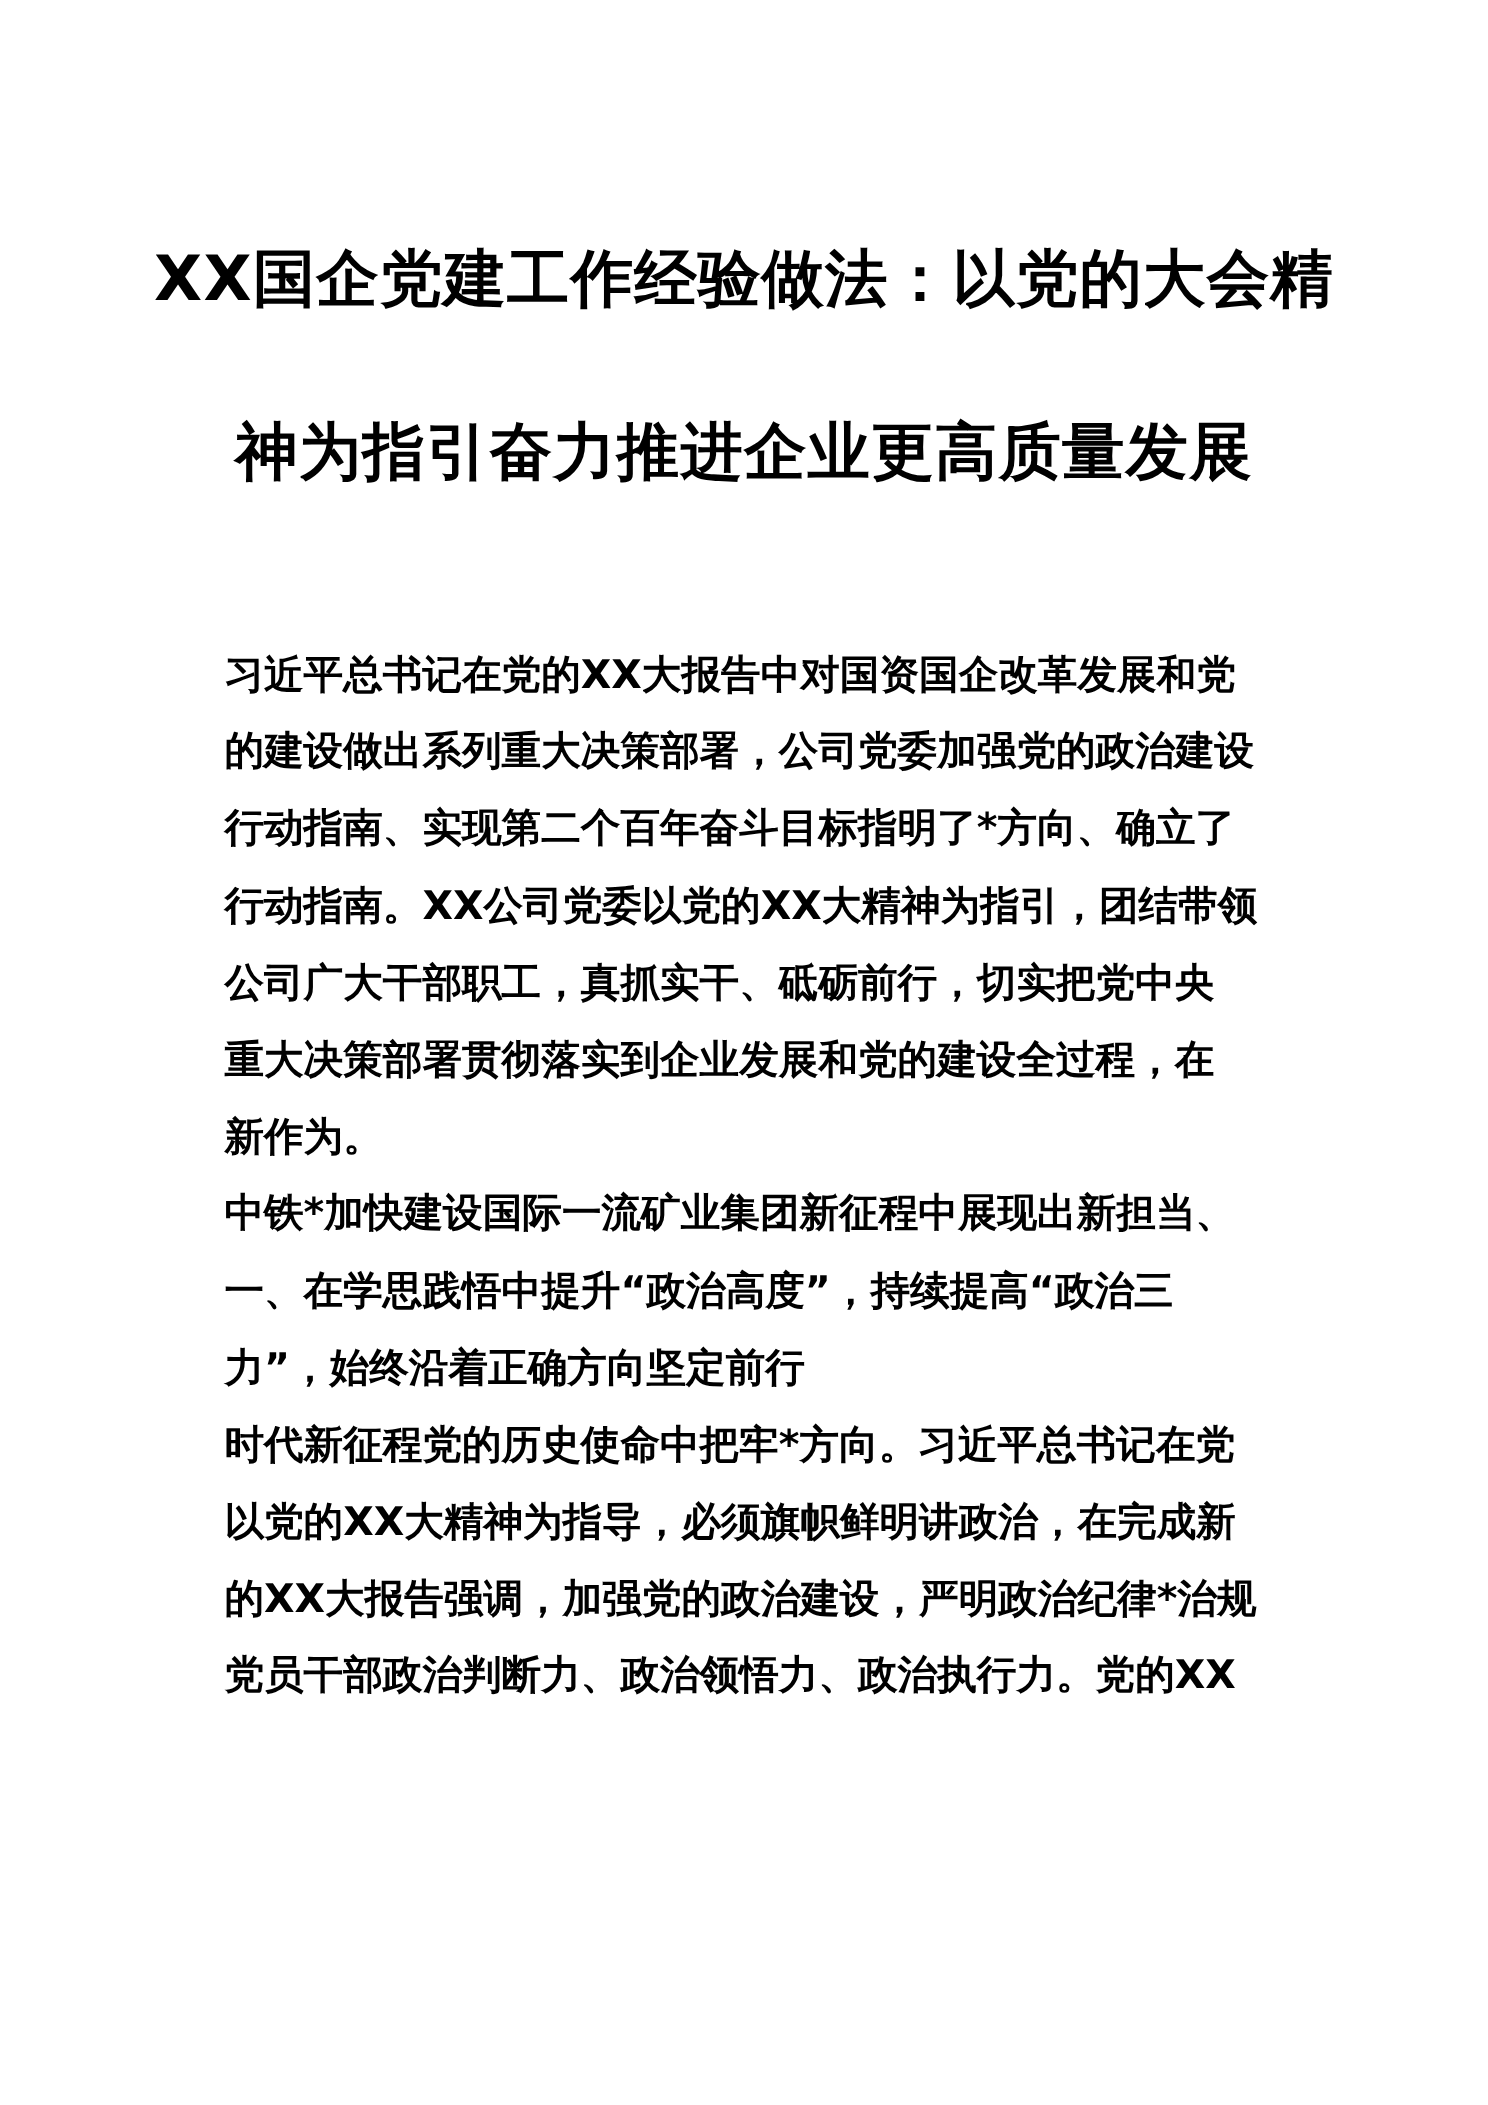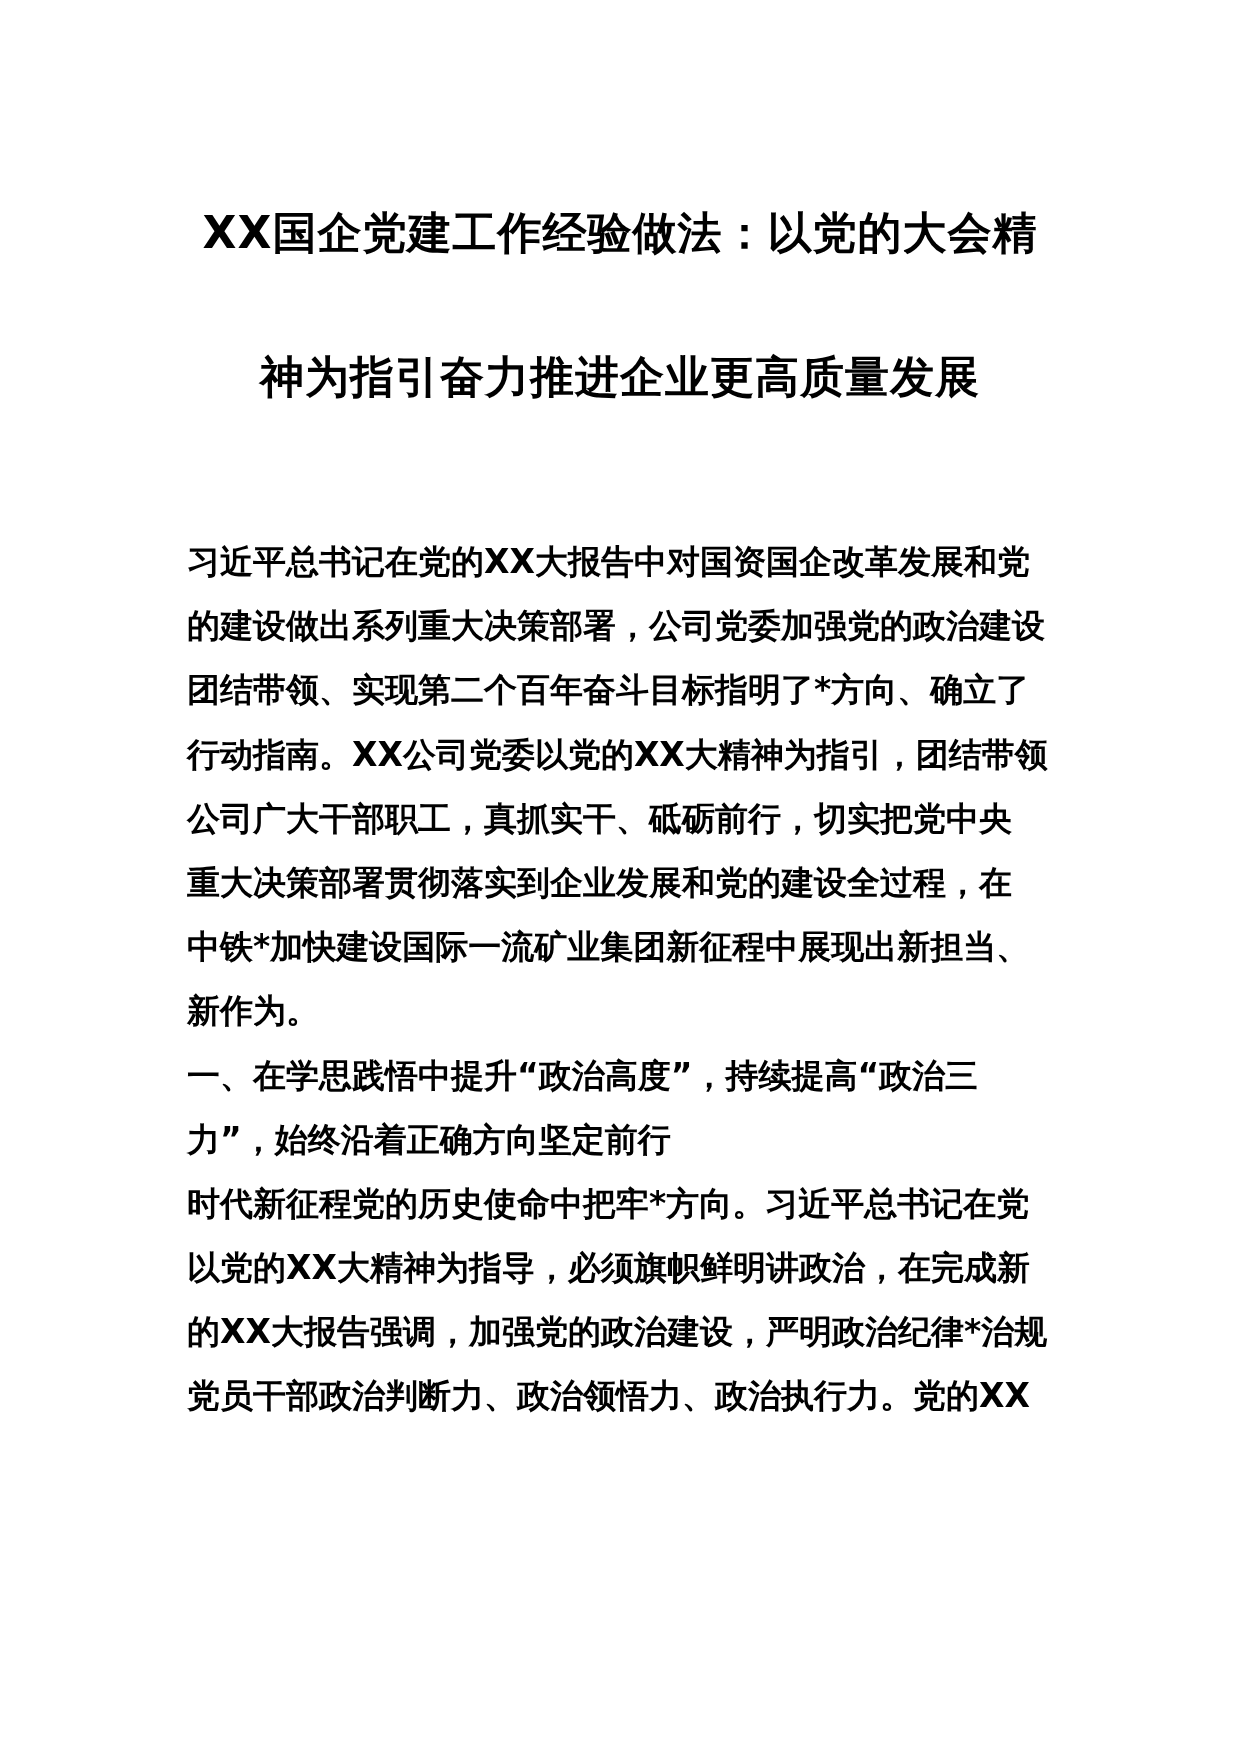--- a/index.html
+++ b/index.html
@@ -1,41 +1,41 @@
 <!DOCTYPE html>
 <html><head>
 <meta charset="utf-8">
 <style>
   html, body { margin: 0; padding: 0; background: #ffffff; }
   body { width: 1240px; height: 1754px; position: relative; overflow: hidden;
          font-family: "DejaVu Sans", "Liberation Sans", sans-serif; color: #000; }
   .page { position: absolute; left: 0; top: 0; width: 1240px; height: 1754px; background: #fff; }
   .title { position: absolute; left: 0; width: 1240px; text-align: center;
-           font-weight: bold; font-size: 44px; line-height: 60px; letter-spacing: 1px; white-space: nowrap; }
+           font-weight: bold; font-size: 52px; line-height: 60px; letter-spacing: 1px; white-space: nowrap; }
   .title.l1 { top: 203px; }
   .title.l2 { top: 347px; }
   .body-text { position: absolute; left: 187px; top: 530px; width: 870px; font-weight: bold; }
   .line { font-size: 33px; height: 64.2px; line-height: 64px; white-space: nowrap; letter-spacing: 0px; }
 </style>
 </head>
 <body>
 
 <div class="page">
   <div class="title l1">XX国企党建工作经验做法：以党的大会精</div>
   <div class="title l2">神为指引奋力推进企业更高质量发展</div>
 
   <div class="body-text">
     <div class="line">习近平总书记在党的XX大报告中对国资国企改革发展和党</div>
     <div class="line">的建设做出系列重大决策部署，公司党委加强党的政治建设</div>
-    <div class="line">团结带领、实现第二个百年奋斗目标指明了*方向、确立了</div>
+    <div class="line">行动指南、实现第二个百年奋斗目标指明了*方向、确立了</div>
     <div class="line">行动指南。XX公司党委以党的XX大精神为指引，团结带领</div>
     <div class="line">公司广大干部职工，真抓实干、砥砺前行，切实把党中央</div>
     <div class="line">重大决策部署贯彻落实到企业发展和党的建设全过程，在</div>
+    <div class="line">新作为。</div>
     <div class="line">中铁*加快建设国际一流矿业集团新征程中展现出新担当、</div>
-    <div class="line">新作为。</div>
     <div class="line">一、在学思践悟中提升“政治高度”，持续提高“政治三</div>
     <div class="line">力”，始终沿着正确方向坚定前行</div>
     <div class="line">时代新征程党的历史使命中把牢*方向。习近平总书记在党</div>
     <div class="line">以党的XX大精神为指导，必须旗帜鲜明讲政治，在完成新</div>
     <div class="line">的XX大报告强调，加强党的政治建设，严明政治纪律*治规</div>
     <div class="line">党员干部政治判断力、政治领悟力、政治执行力。党的XX</div>
   </div>
 </div>
 
 </body></html>

